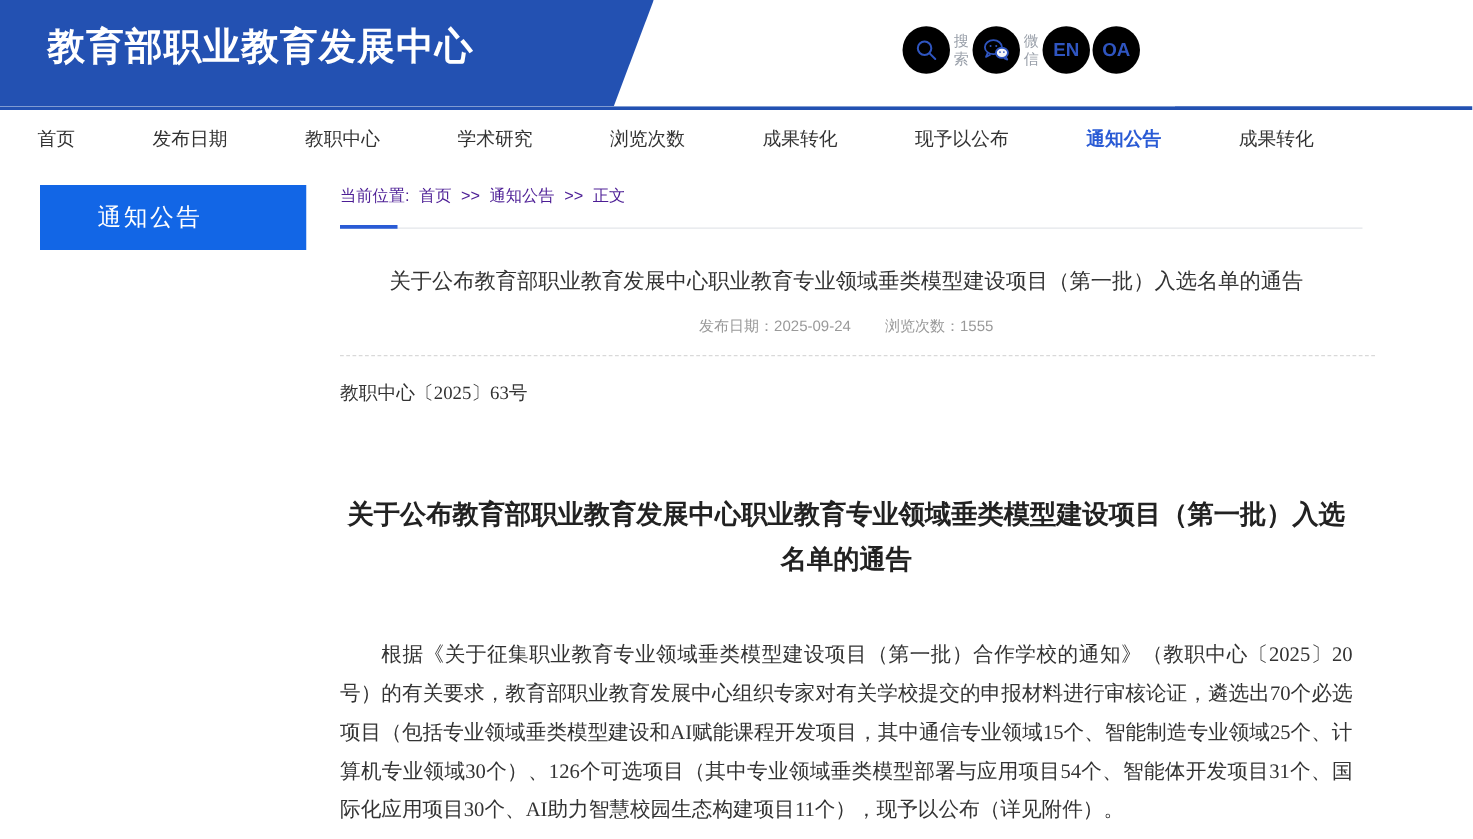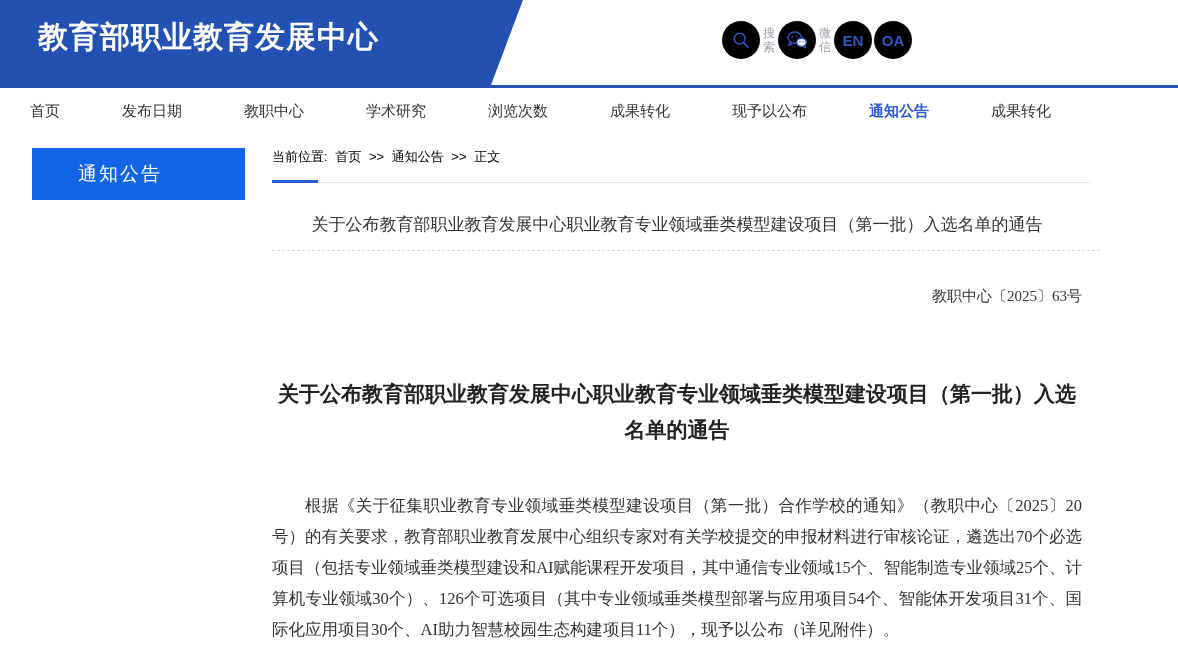--- a/index.html
+++ b/index.html
@@ -30,34 +30,34 @@
   .nav-item { font-size:15px; color:#333; cursor:pointer; white-space:nowrap; }
   .nav-item.active { color:#2a5bd5; font-weight:bold; }
 
   
   .page-body { position:relative; width:1178px; }
   .sidebar-box { position:absolute; left:32px; top:13px; width:213px; height:52px;
                  background:#1266e6; color:#fff; font-size:19px; letter-spacing:2px;
                  display:flex; align-items:center; padding-left:46px; cursor:pointer; }
   .content { margin-left:272px; width:810px; padding-top:13px; }
 
-  .breadcrumb { font-size:13px; color:#000000; }
+  .breadcrumb { font-size:13px; color:#4c1d95; }
   .breadcrumb span { margin-right:4px; }
   .crumb-link { cursor:pointer; }
   .breadcrumb-rule { position:relative; margin-top:14px; height:3px;
                      border-bottom:1px solid #e4e6ea; width:818px; }
   .breadcrumb-rule .blue-seg { position:absolute; left:0; top:0; width:46px; height:3px;
                                background:#2a5bd5; }
 
   .article-title { margin-top:30px; text-align:center; font-size:17px; color:#333; }
   .meta-line { margin-top:17px; text-align:center; font-size:12px; color:#999; }
   .meta-line .meta-item { margin:0 12px; }
   .dashed-sep { margin-top:14px; width:828px; border-bottom:1px dashed #d9d9d9; }
 
-  .doc-number { margin-top:36px; text-align:right; font-size:15px; color:#333;
+  .doc-number { margin-top:20px; text-align:left; font-size:15px; color:#333;
                 font-family:"Liberation Serif", serif; }
 
   .main-heading { margin-top:70px; text-align:center; font-size:21px; line-height:36px;
                   font-weight:bold; color:#222;
                   font-family:"Liberation Sans", sans-serif; }
 
   .body-text { margin-top:42px; font-family:"Liberation Serif", serif;
                font-size:16.5px; line-height:31px; color:#333; text-align:justify; }
   .body-text p { text-indent:2em; }
 </style>
@@ -122,20 +122,24 @@
       <span class="crumb-link">通知公告</span>
       <span>&gt;&gt;</span>
       <span>正文</span>
     </div>
     <div class="breadcrumb-rule">
       <div class="blue-seg"></div>
     </div>
 
     <div class="article-title">关于公布教育部职业教育发展中心职业教育专业领域垂类模型建设项目（第一批）入选名单的通告</div>
 
+    <div class="meta-line">
+      <span class="meta-item"><span>发布日期：</span><span>2025-09-24</span></span>
+      <span class="meta-item"><span>浏览次数：</span><span>1555</span></span>
+    </div>
 
     <div class="dashed-sep"></div>
 
     <div class="doc-number">教职中心〔2025〕63号</div>
 
     <div class="main-heading">关于公布教育部职业教育发展中心职业教育专业领域垂类模型建设项目（第一批）入选名单的通告</div>
 
     <div class="body-text">
       <p>根据《关于征集职业教育专业领域垂类模型建设项目（第一批）合作学校的通知》（教职中心〔2025〕20号）的有关要求，教育部职业教育发展中心组织专家对有关学校提交的申报材料进行审核论证，遴选出70个必选项目（包括专业领域垂类模型建设和AI赋能课程开发项目，其中通信专业领域15个、智能制造专业领域25个、计算机专业领域30个）、126个可选项目（其中专业领域垂类模型部署与应用项目54个、智能体开发项目31个、国际化应用项目30个、AI助力智慧校园生态构建项目11个），现予以公布（详见附件）。</p>
 

